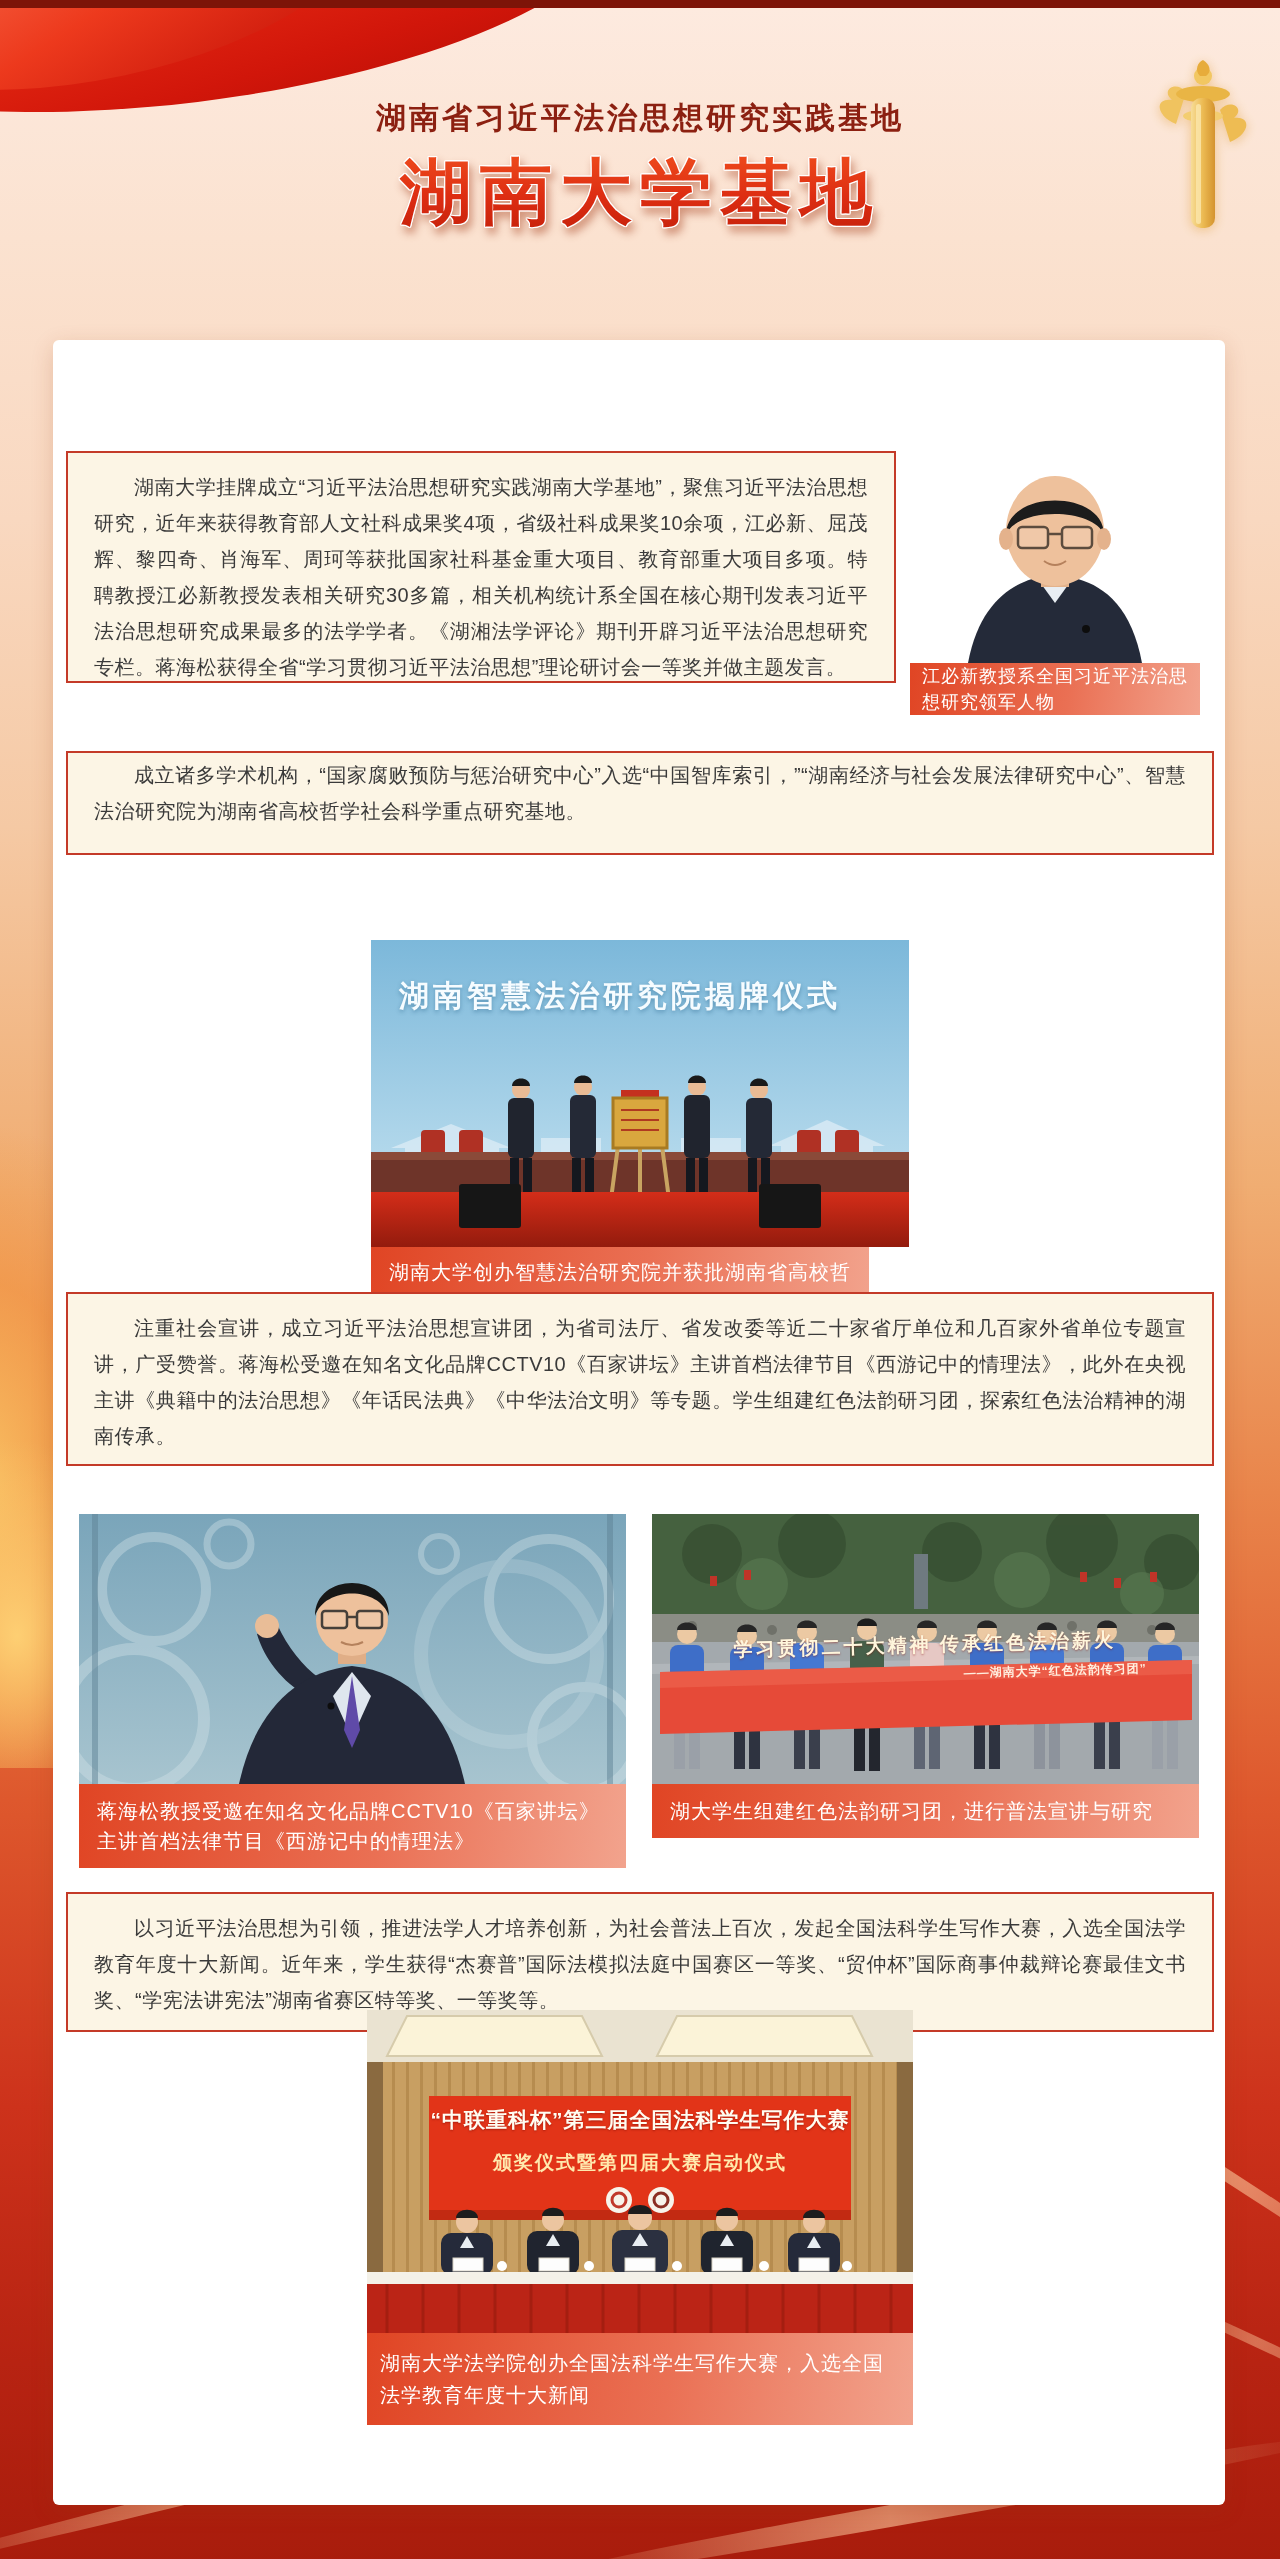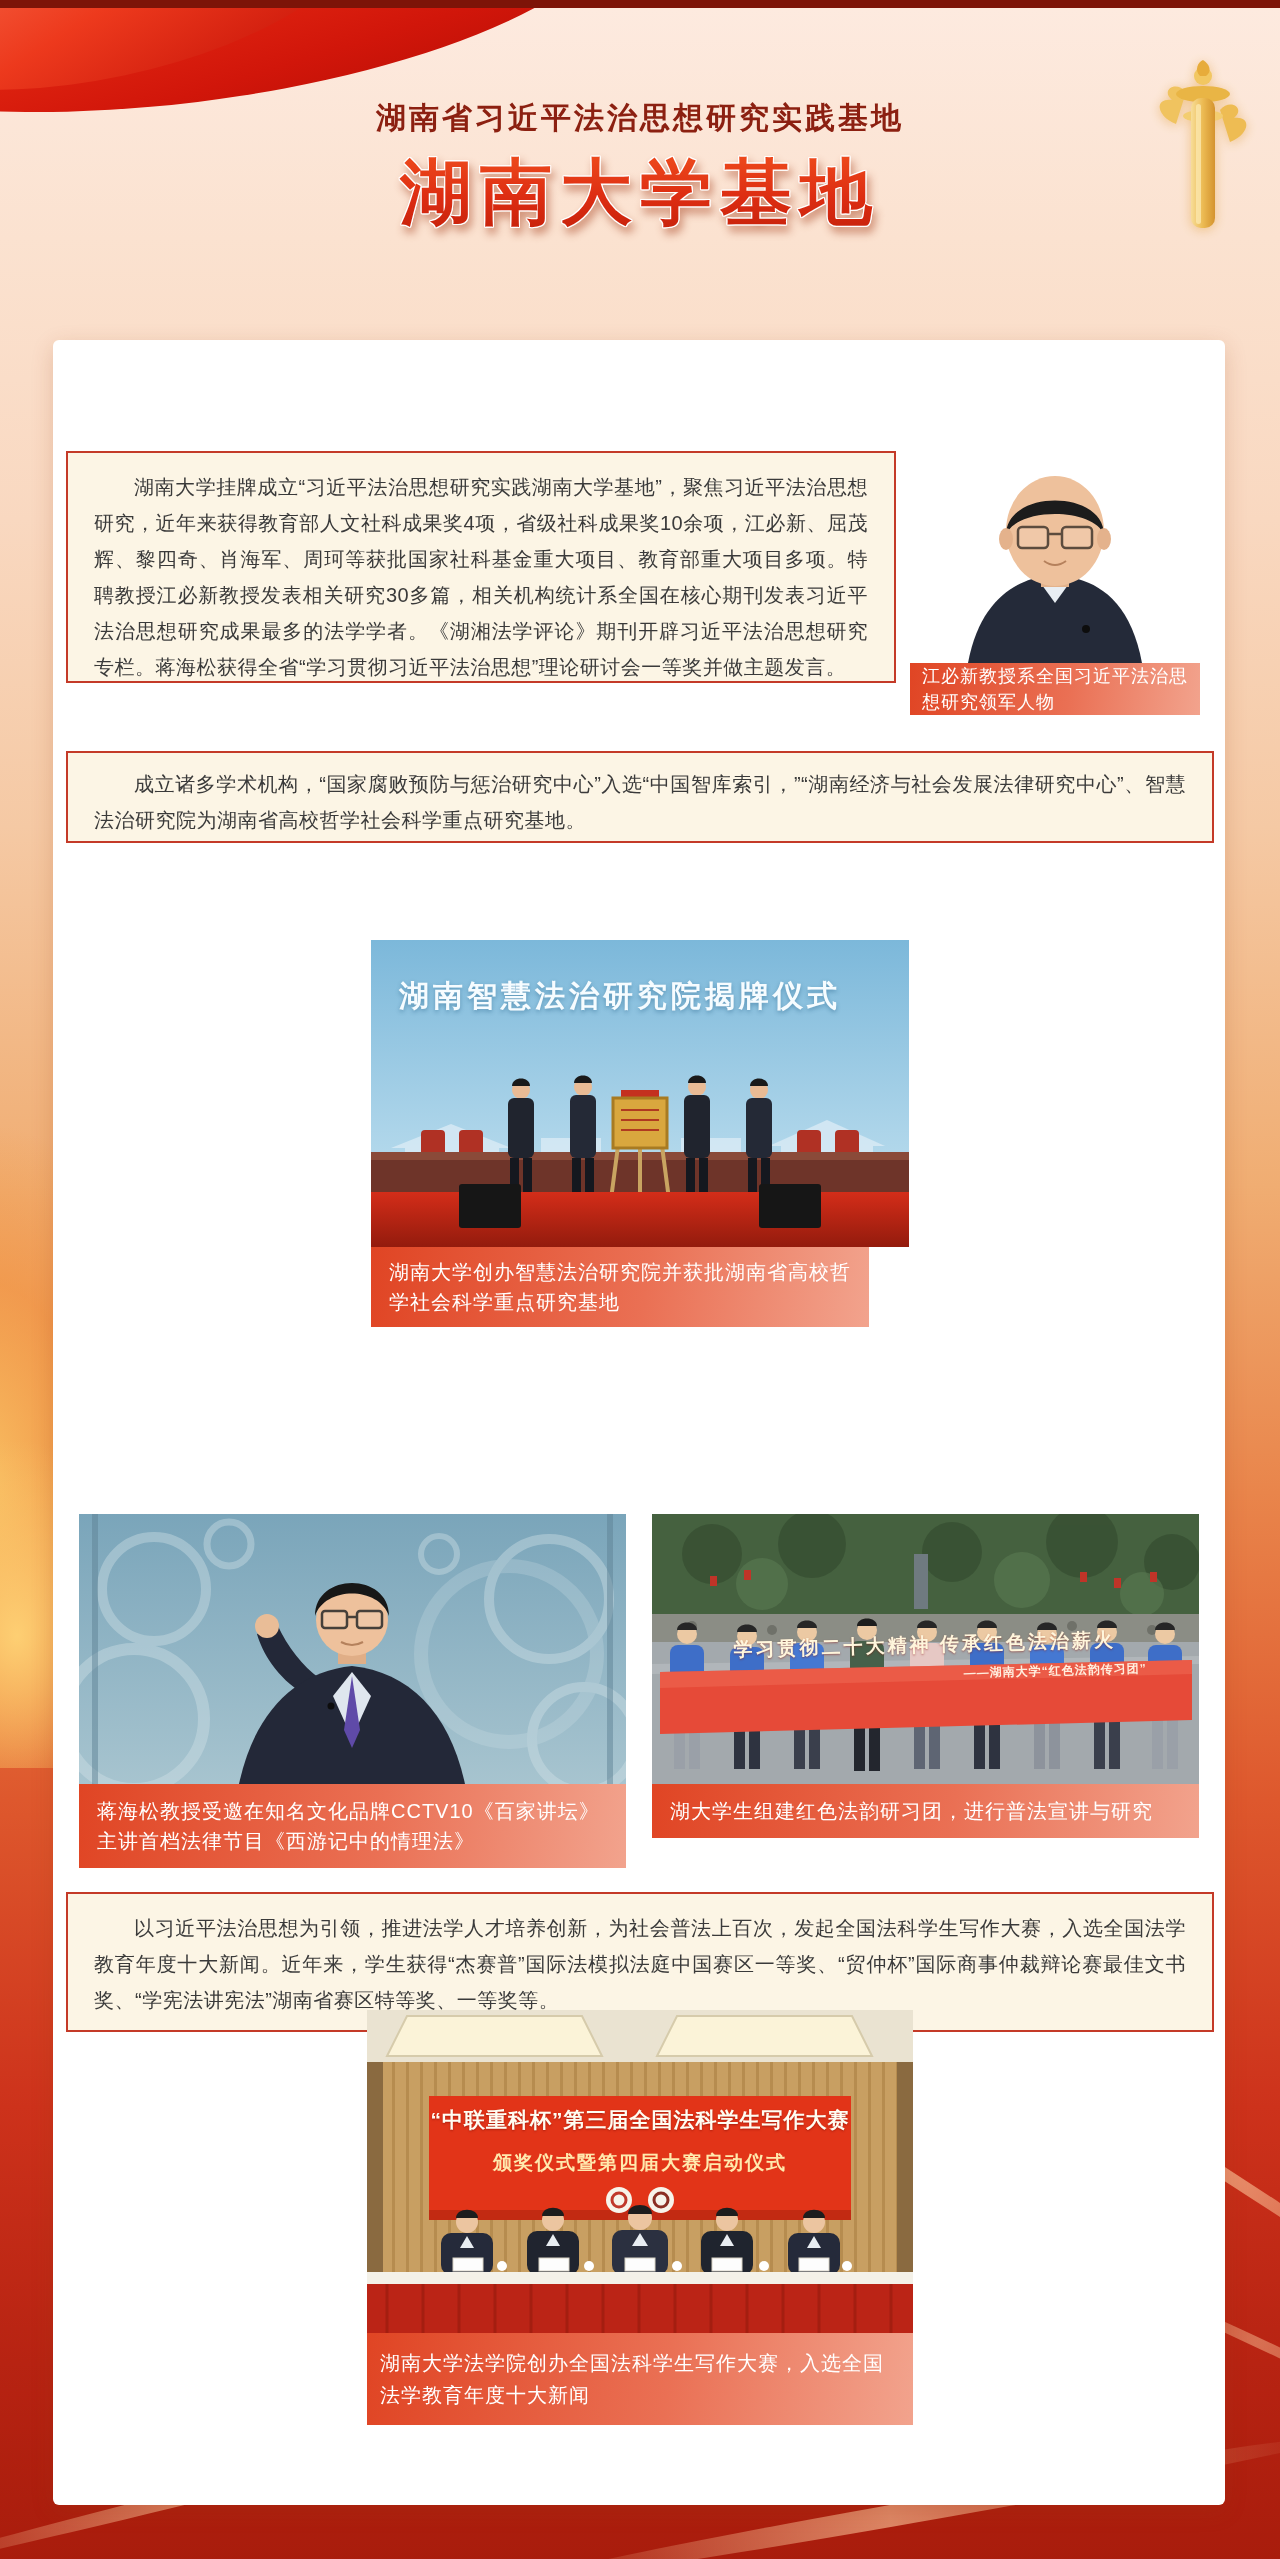--- a/index.html
+++ b/index.html
@@ -38,21 +38,21 @@
            drop-shadow(0 -1px 0 #fff) drop-shadow(3px 6px 4px rgba(160,50,15,.45));}
   
   .card{position:absolute;left:53px;top:332px;width:1172px;height:2165px;background:#ffffff;
     border-radius:6px;box-shadow:0 6px 22px rgba(150,60,20,.2);}
   
   .textbox{position:absolute;box-sizing:border-box;background:#fcf5e5;
     border:2px solid #c43a28;padding:16px 26px;overflow:hidden;}
   .textbox p{margin:0;font-size:20px;line-height:36px;color:#3a3a3a;font-weight:500;
     text-align:justify;text-indent:2em;letter-spacing:.5px;}
   .box1{left:66px;top:443px;width:830px;height:232px;}
-  .box2{left:66px;top:743px;width:1148px;height:92px;padding-top:13px;}
+  .box2{left:66px;top:743px;width:1148px;height:104px;padding-top:4px;}
   .box3{left:66px;top:1284px;width:1148px;height:174px;}
   .box4{left:66px;top:1884px;width:1148px;height:140px;}
   
   .figure{position:absolute;}
   .figure svg{display:block;}
   .photo-caption{box-sizing:border-box;width:100%;color:#fff;font-size:20px;line-height:30px;
     padding:12px 18px;letter-spacing:1px;
     background:linear-gradient(97deg,#e04524 0%,#ea7054 55%,#f2a38d 100%);}
   .fig-portrait{left:910px;top:443px;width:290px;}
   .fig-portrait .photo-caption{font-size:18px;line-height:26px;padding:0 12px;}
@@ -218,20 +218,23 @@
           </g>
         <rect x="0" y="252" width="538" height="55" fill="url(#carpet)"></rect>
         <rect x="88" y="244" width="62" height="44" rx="3" fill="#161616"></rect>
         <rect x="388" y="244" width="62" height="44" rx="3" fill="#161616"></rect>
       </svg>
       <div class="screen-title">湖南智慧法治研究院揭牌仪式</div>
     </div>
     <div class="photo-caption">湖南大学创办智慧法治研究院并获批湖南省高校哲学社会科学重点研究基地</div>
   </div>
 
+  <div class="textbox box3">
+    <p>注重社会宣讲，成立习近平法治思想宣讲团，为省司法厅、省发改委等近二十家省厅单位和几百家外省单位专题宣讲，广受赞誉。蒋海松受邀在知名文化品牌CCTV10《百家讲坛》主讲首档法律节目《西游记中的情理法》，此外在央视主讲《典籍中的法治思想》《年话民法典》《中华法治文明》等专题。学生组建红色法韵研习团，探索红色法治精神的湖南传承。</p>
+  </div>
 
   <div class="figure fig-lecture">
     <div class="photo-wrap">
       <svg viewBox="0 0 547 270" width="547" height="270">
         <defs>
           <linearGradient id="stone" x1="0" y1="0" x2="0" y2="1">
             <stop offset="0" stop-color="#7aa5ba"></stop>
               <stop offset="1" stop-color="#a7c4cf"></stop>
           </linearGradient>
         </defs>

